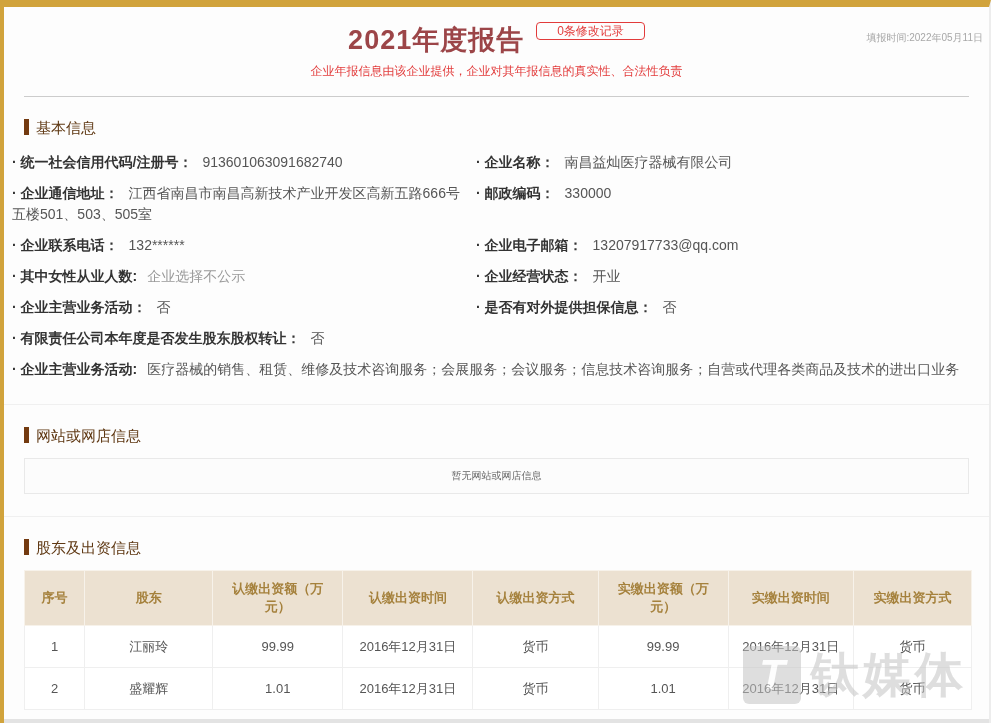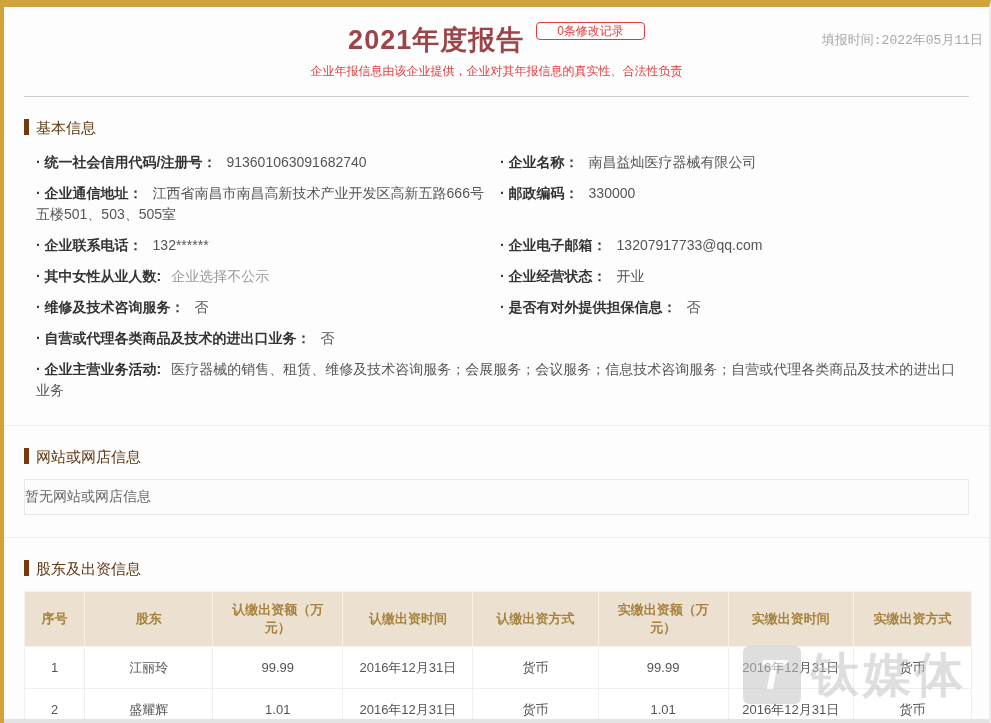--- a/index.html
+++ b/index.html
@@ -11,50 +11,50 @@
   .page {
     width:991px; height:723px;
     border-top:7px solid #d1a33c;
     border-left:4px solid #d1a33c;
     border-right:2px solid #ededed;
     background:#fdfdfd;
     position:relative; overflow:hidden;
   }
   
   .report-header { position:relative; padding-top:15px; text-align:center; }
-  .fill-time { position:absolute; top:24px; right:6px; font-size:13px; color:#a7a7a7;font-family:Liberation Mono, monospace; }
+  .fill-time { position:absolute; top:24px; right:6px; font-size:10px; color:#a7a7a7; }
   .title-line { display:inline-block; }
   .report-title { display:inline; font-size:27px; font-weight:bold; color:#9c4548; letter-spacing:1px; }
   .edit-badge {
     display:inline-block; vertical-align:14px; margin-left:12px;
     font-size:12px; color:#e23b3b; border:1px solid #e23b3b;
     border-radius:4px; padding:0 20px; line-height:16px;
   }
   .report-subtitle { margin-top:5px; font-size:12px; color:#e23b3b; padding-bottom:16px; }
   .header-divider { border-top:1px solid #ccc; margin:0 20px; }
   
   .section-header { display:flex; margin:22px 20px 0 20px; }
   .section-bar { width:5px; height:16px; background:#733a10; margin-right:7px; }
   .section-title { font-size:15px; color:#5f3813; }
   .section-sep { border-top:1px solid #f0f0f0; margin-top:22px; }
   
   .info-grid {
     display:grid; grid-template-columns:452px 1fr; column-gap:12px; row-gap:6px;
-    padding:0 32px; margin-top:12px; font-size:14px;
+    padding:0 8px; margin-top:12px; font-size:14px;
   }
   .info-cell { line-height:21px; padding:2px 0; }
   .info-cell.full { grid-column:1 / span 2; }
   .info-label { font-weight:bold; color:#333; margin-right:10px; }
   .info-value { color:#555; }
   .info-value.muted { color:#999; }
   
   .empty-box {
     margin:12px 20px 0 20px; border:1px solid #e9e9e9; background:#fcfcfc;
-    height:36px; display:flex; align-items:center; 
-    font-size:14px; color:#666;
+    height:36px; display:flex; align-items:center; justify-content:center;
+    font-size:10px; color:#666;
   }
   
   .sh-table {
     width:948px; margin:12px 20px 0 20px; border-collapse:collapse; table-layout:fixed;
     font-size:13px;
   }
   .sh-table th {
     background:#ece1d1; color:#a5813c; font-weight:bold;
     border:1px solid #f7f2ea; height:55px; padding:4px 8px; text-align:center;
   }
@@ -121,28 +121,28 @@
 
     <div class="info-cell">
       <span class="info-label">· 其中女性从业人数:</span><span class="info-value muted">企业选择不公示</span>
     </div>
 
     <div class="info-cell">
       <span class="info-label">· 企业经营状态：</span><span class="info-value">开业</span>
     </div>
 
     <div class="info-cell">
-      <span class="info-label">· 维修及技术咨询服务：</span><span class="info-value">否</span>
+      <span class="info-label">· 企业主营业务活动：</span><span class="info-value">否</span>
     </div>
 
     <div class="info-cell">
       <span class="info-label">· 是否有对外提供担保信息：</span><span class="info-value">否</span>
     </div>
     <div class="info-cell">
-      <span class="info-label">· 自营或代理各类商品及技术的进出口业务：</span><span class="info-value">否</span>
+      <span class="info-label">· 有限责任公司本年度是否发生股东股权转让：</span><span class="info-value">否</span>
     </div>
 
     <div class="info-cell full">
       <span class="info-label">· 企业主营业务活动:</span><span class="info-value">医疗器械的销售、租赁、维修及技术咨询服务；会展服务；会议服务；信息技术咨询服务；自营或代理各类商品及技术的进出口业务</span>
     </div>
   </div>
 
   <div class="section-sep"></div>
 
   <div class="section-header">

